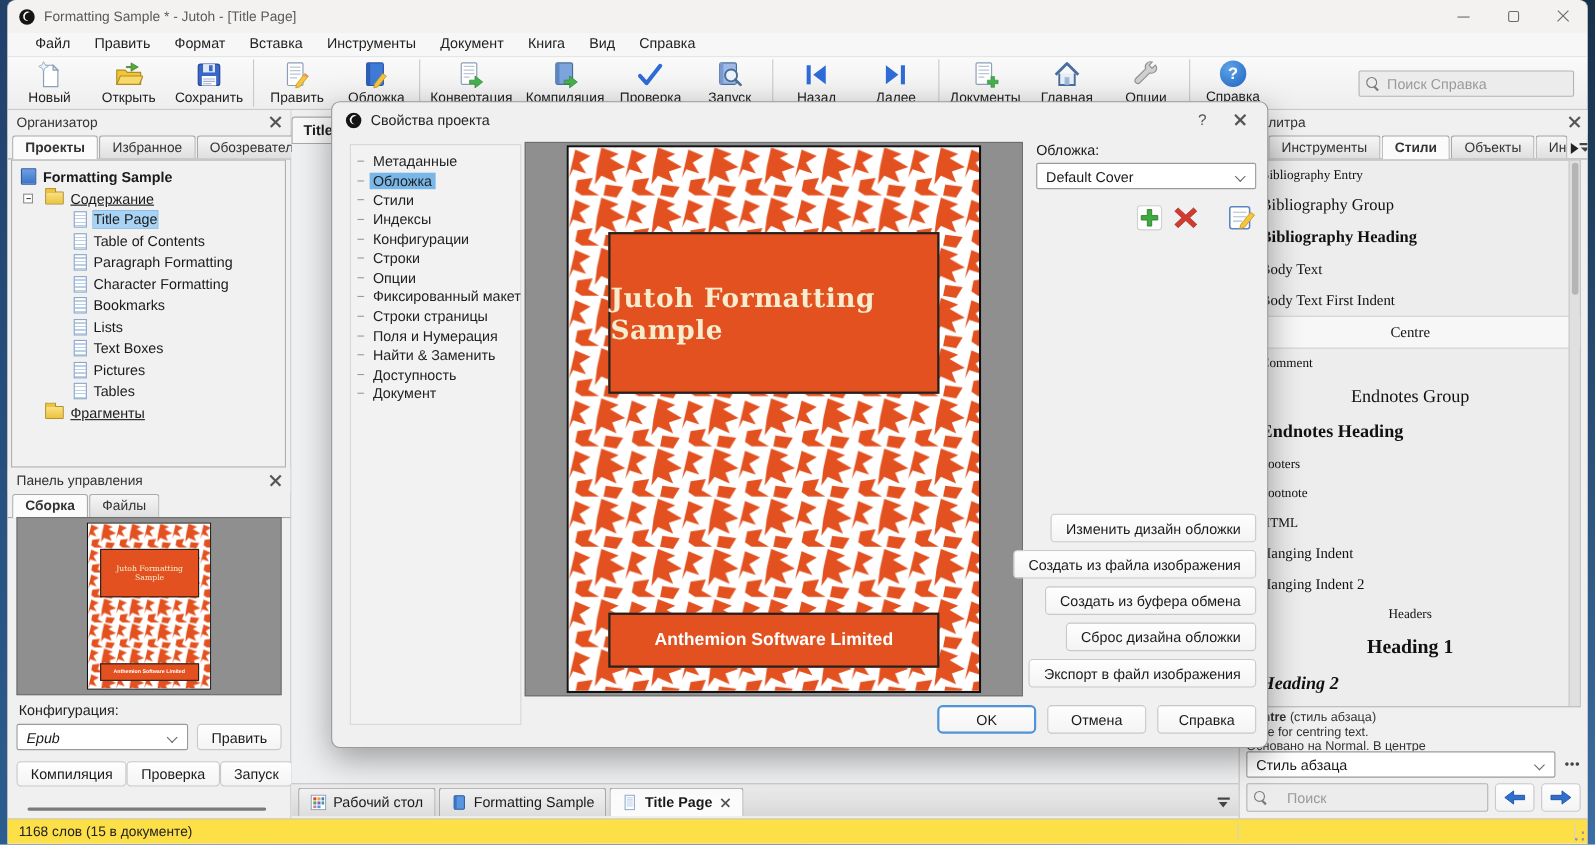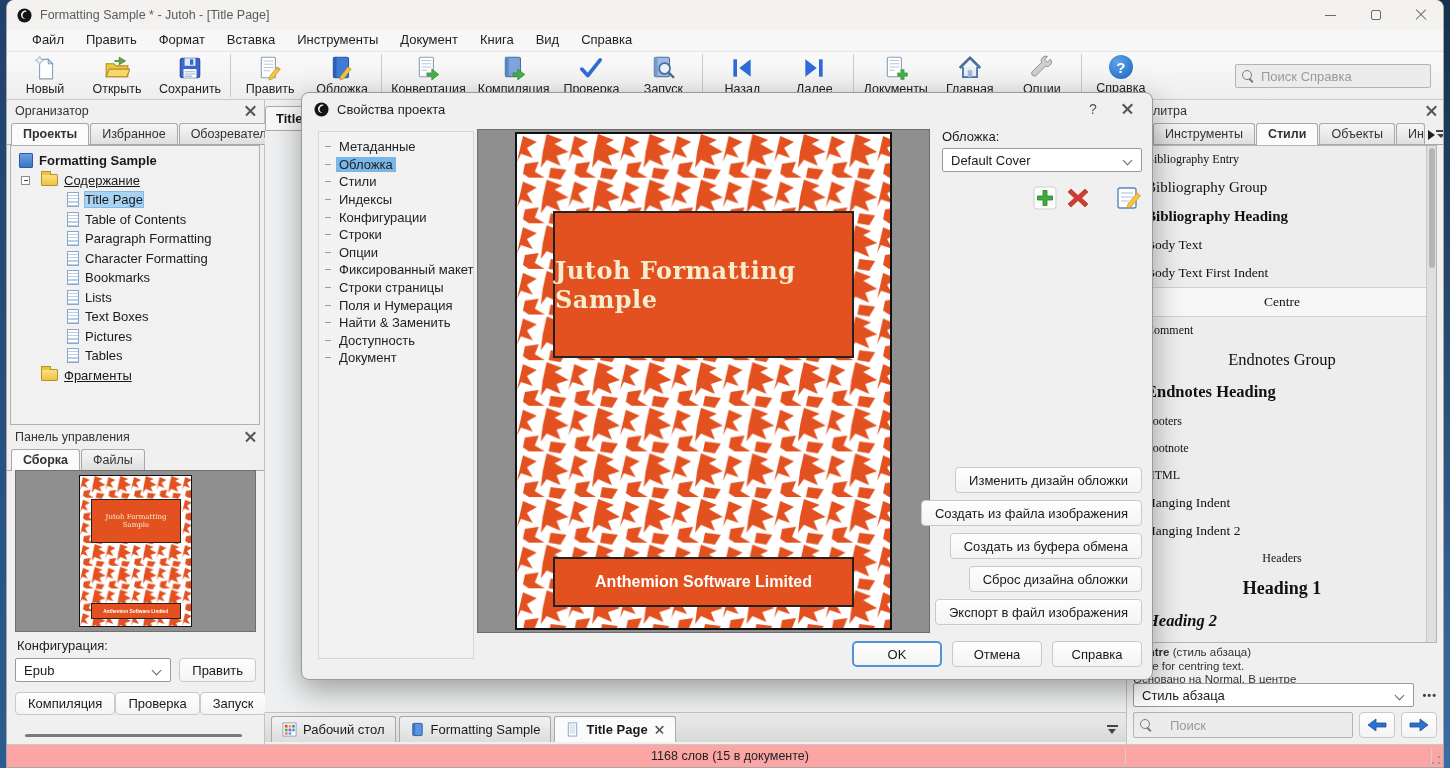--- a/index.html
+++ b/index.html
@@ -67,21 +67,21 @@
   .i-book .t-icon{width:14px;height:15px;background:linear-gradient(#6aa0e4,#3c74c4);border:1px solid #2d59a0;border-radius:1px;}
   .i-folder .t-icon{width:17px;height:12px;background:linear-gradient(#fbe081,#eec43d);border:1px solid #b6912a;border-radius:1px;position:relative;}
   .i-folder .t-icon::before{content:"";position:absolute;left:-1px;top:-4px;width:8px;height:3px;background:#eec43d;border:1px solid #b6912a;border-bottom:none;border-radius:1px 1px 0 0;}
   .i-page .t-icon{width:12px;height:15px;border:1px solid #8aa7c9;background:repeating-linear-gradient(#ffffff 0 2px,#b9cfe8 2px 3.2px);}
   .t-exp{display:none;}
   .exp .t-exp{display:block;position:absolute;left:10px;top:5px;width:9px;height:9px;background:#fff;border:1px solid #8c8c8c;}
   .exp .t-exp::before{content:"";position:absolute;left:1.5px;top:3.5px;width:4.5px;height:1px;background:#444;}
   .thumb-area{position:absolute;left:8px;right:8px;top:370px;height:162px;background:#8f8f8f;border:1px solid #6f6f6f;display:flex;align-items:center;justify-content:center;}
   .cfg-label{position:absolute;left:10px;top:538px;color:#222;}
   .cfg-row{position:absolute;left:8px;right:8px;top:558px;display:flex;gap:8px;}
-  .cfg-row .combo{flex:1;}
+  .cfg-row .combo{flex:1;font-style:italic;}
   .cp-buttons{position:absolute;left:8px;right:8px;top:592px;display:flex;justify-content:space-between;}
   .hscroll{position:absolute;left:18px;right:22px;top:634px;height:3px;background:#7a7a7a;border-radius:2px;}
 
   
   .editor{position:absolute;left:258px;top:100px;width:861px;bottom:23px;background:#eef0f1;}
   .frag-tab{position:absolute;left:0;top:6px;width:118px;height:25px;background:#f8f8f8;border:1px solid #a9a9a9;border-radius:3px 3px 0 0;display:flex;align-items:center;padding-left:10px;font-weight:bold;overflow:hidden;white-space:nowrap;}
   .bottom-strip{position:absolute;left:0;right:0;top:612px;height:30px;background:linear-gradient(#ececec,#d8d8d8);border-top:1px solid #c2c2c2;display:flex;align-items:flex-end;padding:0 6px;gap:3px;}
   .etab{height:26px;display:flex;align-items:center;gap:6px;padding:0 10px;background:linear-gradient(#f2f2f2,#dddddd);border:1px solid #a9a9a9;border-bottom:none;border-radius:3px 3px 0 0;white-space:nowrap;}
   .etab.active{background:#fbfbfb;font-weight:bold;}
   .etab .x-icon{transform:scale(.8);}
@@ -109,21 +109,21 @@
   .pal-combo-row{position:absolute;left:6px;right:8px;top:583px;display:flex;align-items:center;gap:8px;}
   .pal-combo-row .combo{flex:1;}
   .more-dots{color:#444;font-weight:bold;letter-spacing:1px;font-size:11px;}
   .pal-search-row{position:absolute;left:6px;right:8px;top:612px;display:flex;align-items:center;gap:6px;}
   .pal-search{flex:1;height:26px;background:#ececec;border:1px solid #b3b3b3;border-radius:2px;display:flex;align-items:center;padding:0 6px;gap:16px;}
   .pal-search input{border:none;outline:none;background:transparent;font:inherit;color:#333;width:100%;}
   .pal-search input::placeholder{color:#9a9a9a;}
   .arrow-btn{width:36px;height:26px;display:flex;align-items:center;justify-content:center;padding:0;}
 
   
-  .statusbar{position:absolute;left:0;right:0;bottom:0;height:23px;background:#fca5a5;border-top:1px solid #c9c9c9;display:flex;align-items:center;padding-left:10px;font-size:12.5px;color:#222;justify-content:center;}
+  .statusbar{position:absolute;left:0;right:0;bottom:0;height:23px;background:#fde047;border-top:1px solid #c9c9c9;display:flex;align-items:center;padding-left:10px;font-size:12.5px;color:#222;}
   .sb-sep{position:absolute;top:3px;bottom:3px;width:1px;background:#d2d2d2;}
   .grip{position:absolute;right:2px;bottom:2px;width:10px;height:10px;
     background:radial-gradient(circle at 8px 2px,#9a9a9a 1px,transparent 1.4px),
                radial-gradient(circle at 8px 8px,#9a9a9a 1px,transparent 1.4px),
                radial-gradient(circle at 2px 8px,#9a9a9a 1px,transparent 1.4px);}
 
   
   .dialog{position:absolute;left:294px;top:92px;width:852px;height:588px;background:#f0f0f0;border:1px solid #9a9a9a;border-radius:8px;box-shadow:0 10px 30px rgba(0,0,0,.35);z-index:10;}
   .dlg-title{height:32px;display:flex;align-items:center;padding:0 12px;gap:8px;}
   .dlg-title-text{color:#222;}

